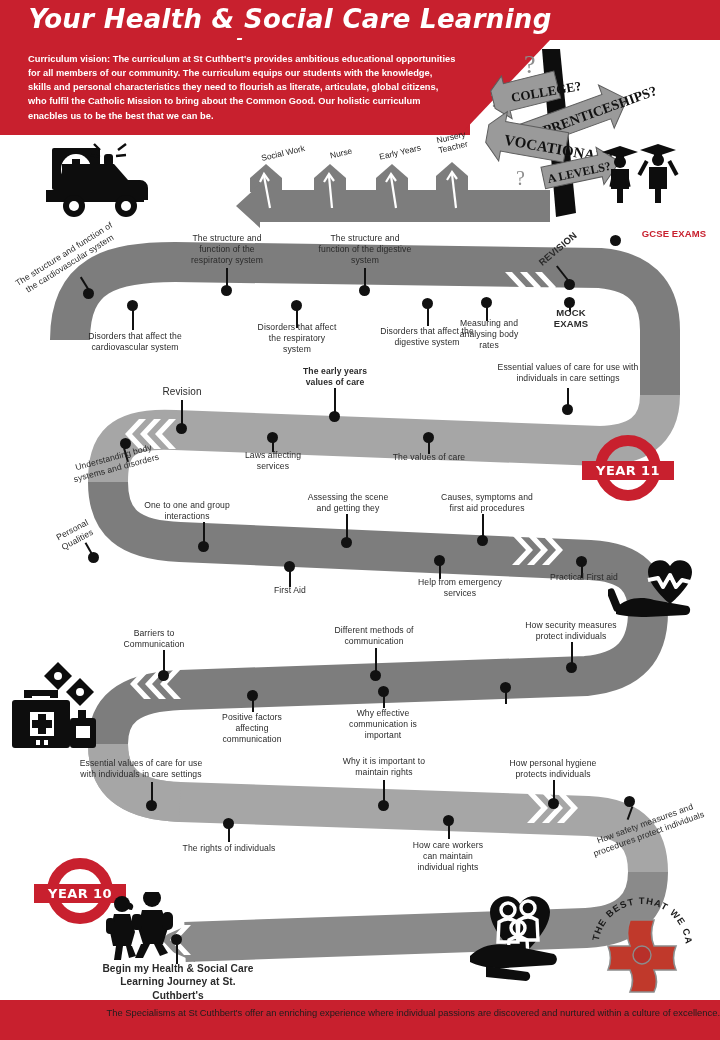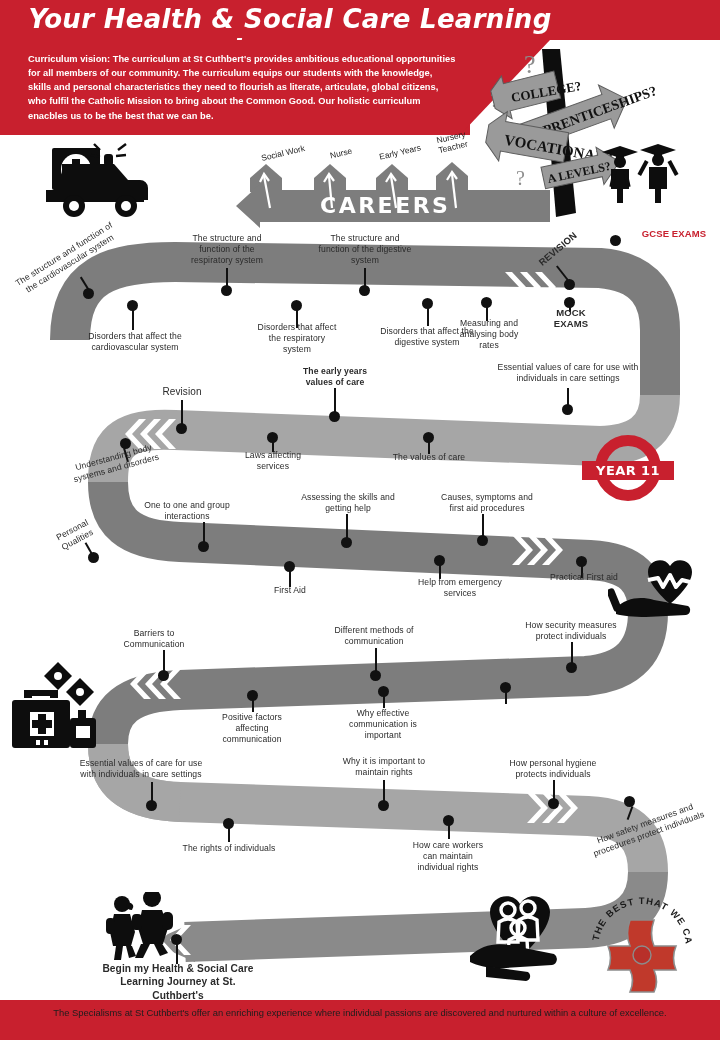--- a/index.html
+++ b/index.html
@@ -142,21 +142,21 @@
 
   
   .footer-band {
     position: absolute; left: 0; top: 1000px;
     width: 720px; height: 40px;
     background: #c8202e;
   }
   .footer-text {
     position: absolute; left: 0; top: 1006px;
     width: 720px;
-    text-align: center;
+    text-align: right;
     color: #1d1d1d;
     font-size: 9.4px;
     line-height: 1.55;
     font-family: "Liberation Sans", sans-serif;
   }
 </style>
 </head>
 <body>
 
 <div id="page">
@@ -291,21 +291,20 @@
       <path d="M 40,68 L 34,36"></path>
         <path d="M 30,42 L 34,34 L 39,41"></path>
       <path d="M 102,68 L 99,36"></path>
         <path d="M 94,42 L 99,34 L 104,41"></path>
       <path d="M 166,68 L 161,36"></path>
         <path d="M 156,42 L 161,34 L 166,41"></path>
       <path d="M 226,68 L 222,34"></path>
         <path d="M 217,40 L 222,32 L 227,39"></path>
     </g>
   </svg>
-  <div class="careers-text">CAREERS</div>
 
   <div class="career-lbl" style="left:252px; top:148px; width:62px;">Social Work</div>
   <div class="career-lbl" style="left:320px; top:148px; width:42px;">Nurse</div>
   <div class="career-lbl" style="left:372px; top:147px; width:56px;">Early Years</div>
   <div class="career-lbl" style="left:428px; top:132px; width:48px;">Nursery Teacher</div>
 
   <svg class="icon-box" style="left:38px; top:140px; width:138px; height:88px;" viewBox="0 0 138 88">
     <g fill="#0d0d0d">
       <rect x="14" y="8" width="48" height="42" rx="2"></rect>
       <circle cx="38" cy="29" r="15" fill="#ffffff"></circle>
@@ -396,21 +395,21 @@
   <div class="dot" style="left:88px; top:552px;"></div>
 
   <div class="lbl" style="left:132px; top:500px; width:110px;">One to one and group interactions</div>
   <div class="stem" style="left:203px; top:522px; height:20px;"></div>
   <div class="dot" style="left:198px; top:541px;"></div>
 
   <div class="dot" style="left:284px; top:561px;"></div>
   <div class="stem" style="left:289px; top:571px; height:16px;"></div>
   <div class="lbl" style="left:258px; top:585px; width:64px;">First Aid</div>
 
-  <div class="lbl" style="left:300px; top:492px; width:96px;">Assessing the skills and getting help</div>
+  <div class="lbl" style="left:300px; top:492px; width:96px;">Assessing the scene and getting they</div>
   <div class="stem" style="left:346px; top:514px; height:24px;"></div>
   <div class="dot" style="left:341px; top:537px;"></div>
 
   <div class="dot" style="left:434px; top:555px;"></div>
   <div class="stem" style="left:439px; top:565px; height:14px;"></div>
   <div class="lbl" style="left:413px; top:577px; width:94px;">Help from emergency services</div>
 
   <div class="lbl" style="left:434px; top:492px; width:106px;">Causes, symptoms and first aid procedures</div>
   <div class="stem" style="left:482px; top:514px; height:22px;"></div>
   <div class="dot" style="left:477px; top:535px;"></div>
@@ -486,20 +485,26 @@
   <div class="lbl" style="left:406px; top:840px; width:84px;">How care workers can maintain individual rights</div>
 
   <div class="lbl" style="left:505px; top:758px; width:96px;">How personal hygiene protects individuals</div>
   <div class="stem" style="left:553px; top:780px; height:20px;"></div>
   <div class="dot" style="left:548px; top:798px;"></div>
 
   <div class="dot" style="left:624px; top:796px;"></div>
   <div class="stem" style="left:629px; top:806px; height:14px; transform:rotate(20deg);"></div>
   <div class="lbl rot-n20" style="left:588px; top:818px; width:118px;">How safety measures and procedures protect individuals</div>
 
+  <div class="year-badge" style="left:34px; top:858px;">
+    <div class="year-ring"></div>
+    <div class="year-bar">
+      <span>YEAR 10</span>
+    </div>
+  </div>
 
   <svg class="icon-box" style="left:104px; top:892px; width:80px; height:68px;" viewBox="0 0 80 68">
     <g fill="#0d0d0d">
 
       <circle cx="18" cy="12" r="8"></circle>
       <path d="M 24,10 q8,2 4,8 q-5,0 -6,-4 z"></path>
       <path d="M 10,22 h16 l5,18 l-4,14 h-18 l-3,-14 z"></path>
       <rect x="2" y="26" width="9" height="16" rx="4"></rect>
       <path d="M 12,54 l-2,14 h7 l2,-14 z"></path>
       <path d="M 22,54 l3,12 l7,-2 l-4,-10 z"></path>

